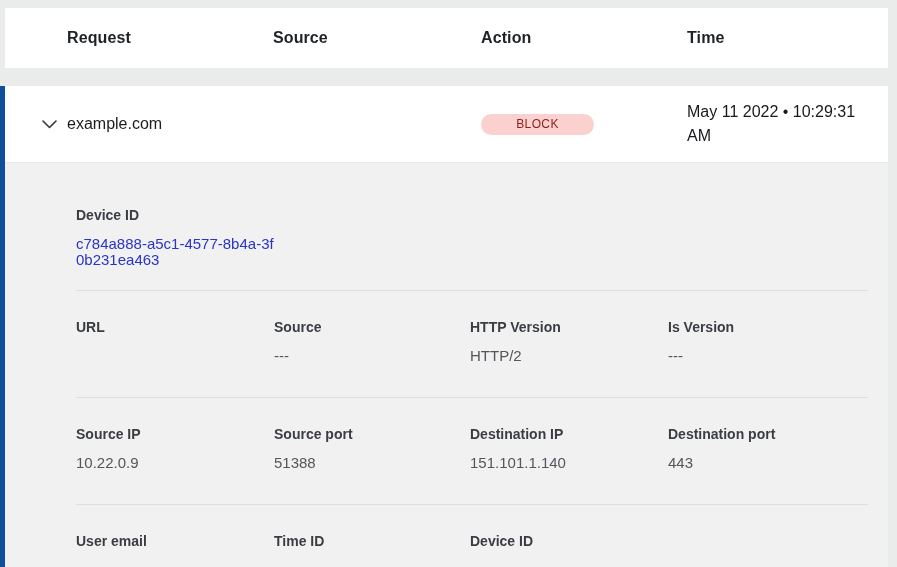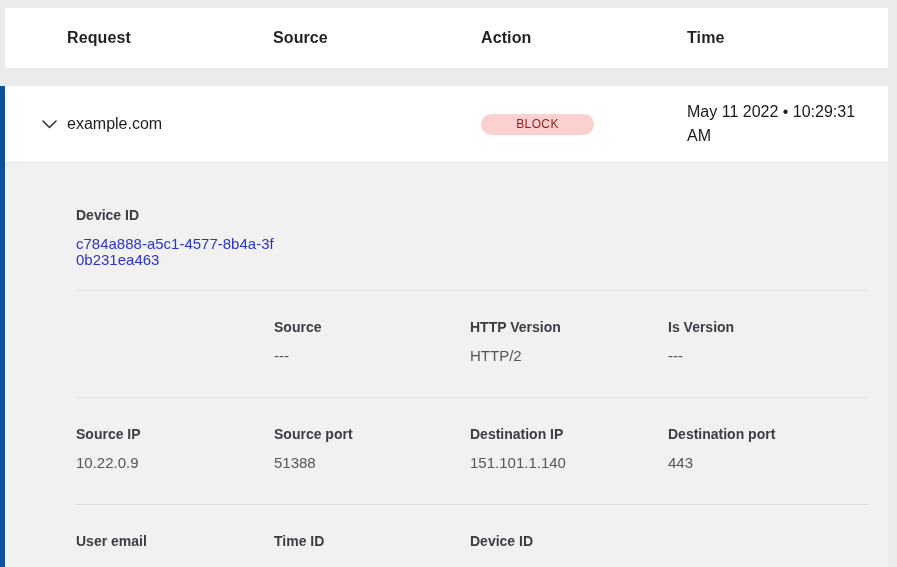--- a/index.html
+++ b/index.html
@@ -142,20 +142,21 @@
 
       <div class="expanded">
 
         <div class="policy-block">
           <div class="detail-label">Device ID</div>
           <a class="policy-link">c784a888-a5c1-4577-8b4a-3f0b231ea463</a>
         </div>
 
         <div class="detail-row">
           <div>
+            <div class="detail-label">URL</div>
           </div>
           <div>
             <div class="detail-label">Source</div>
             <div class="detail-value">---</div>
           </div>
           <div>
             <div class="detail-label">HTTP Version</div>
             <div class="detail-value">HTTP/2</div>
           </div>
           <div>

